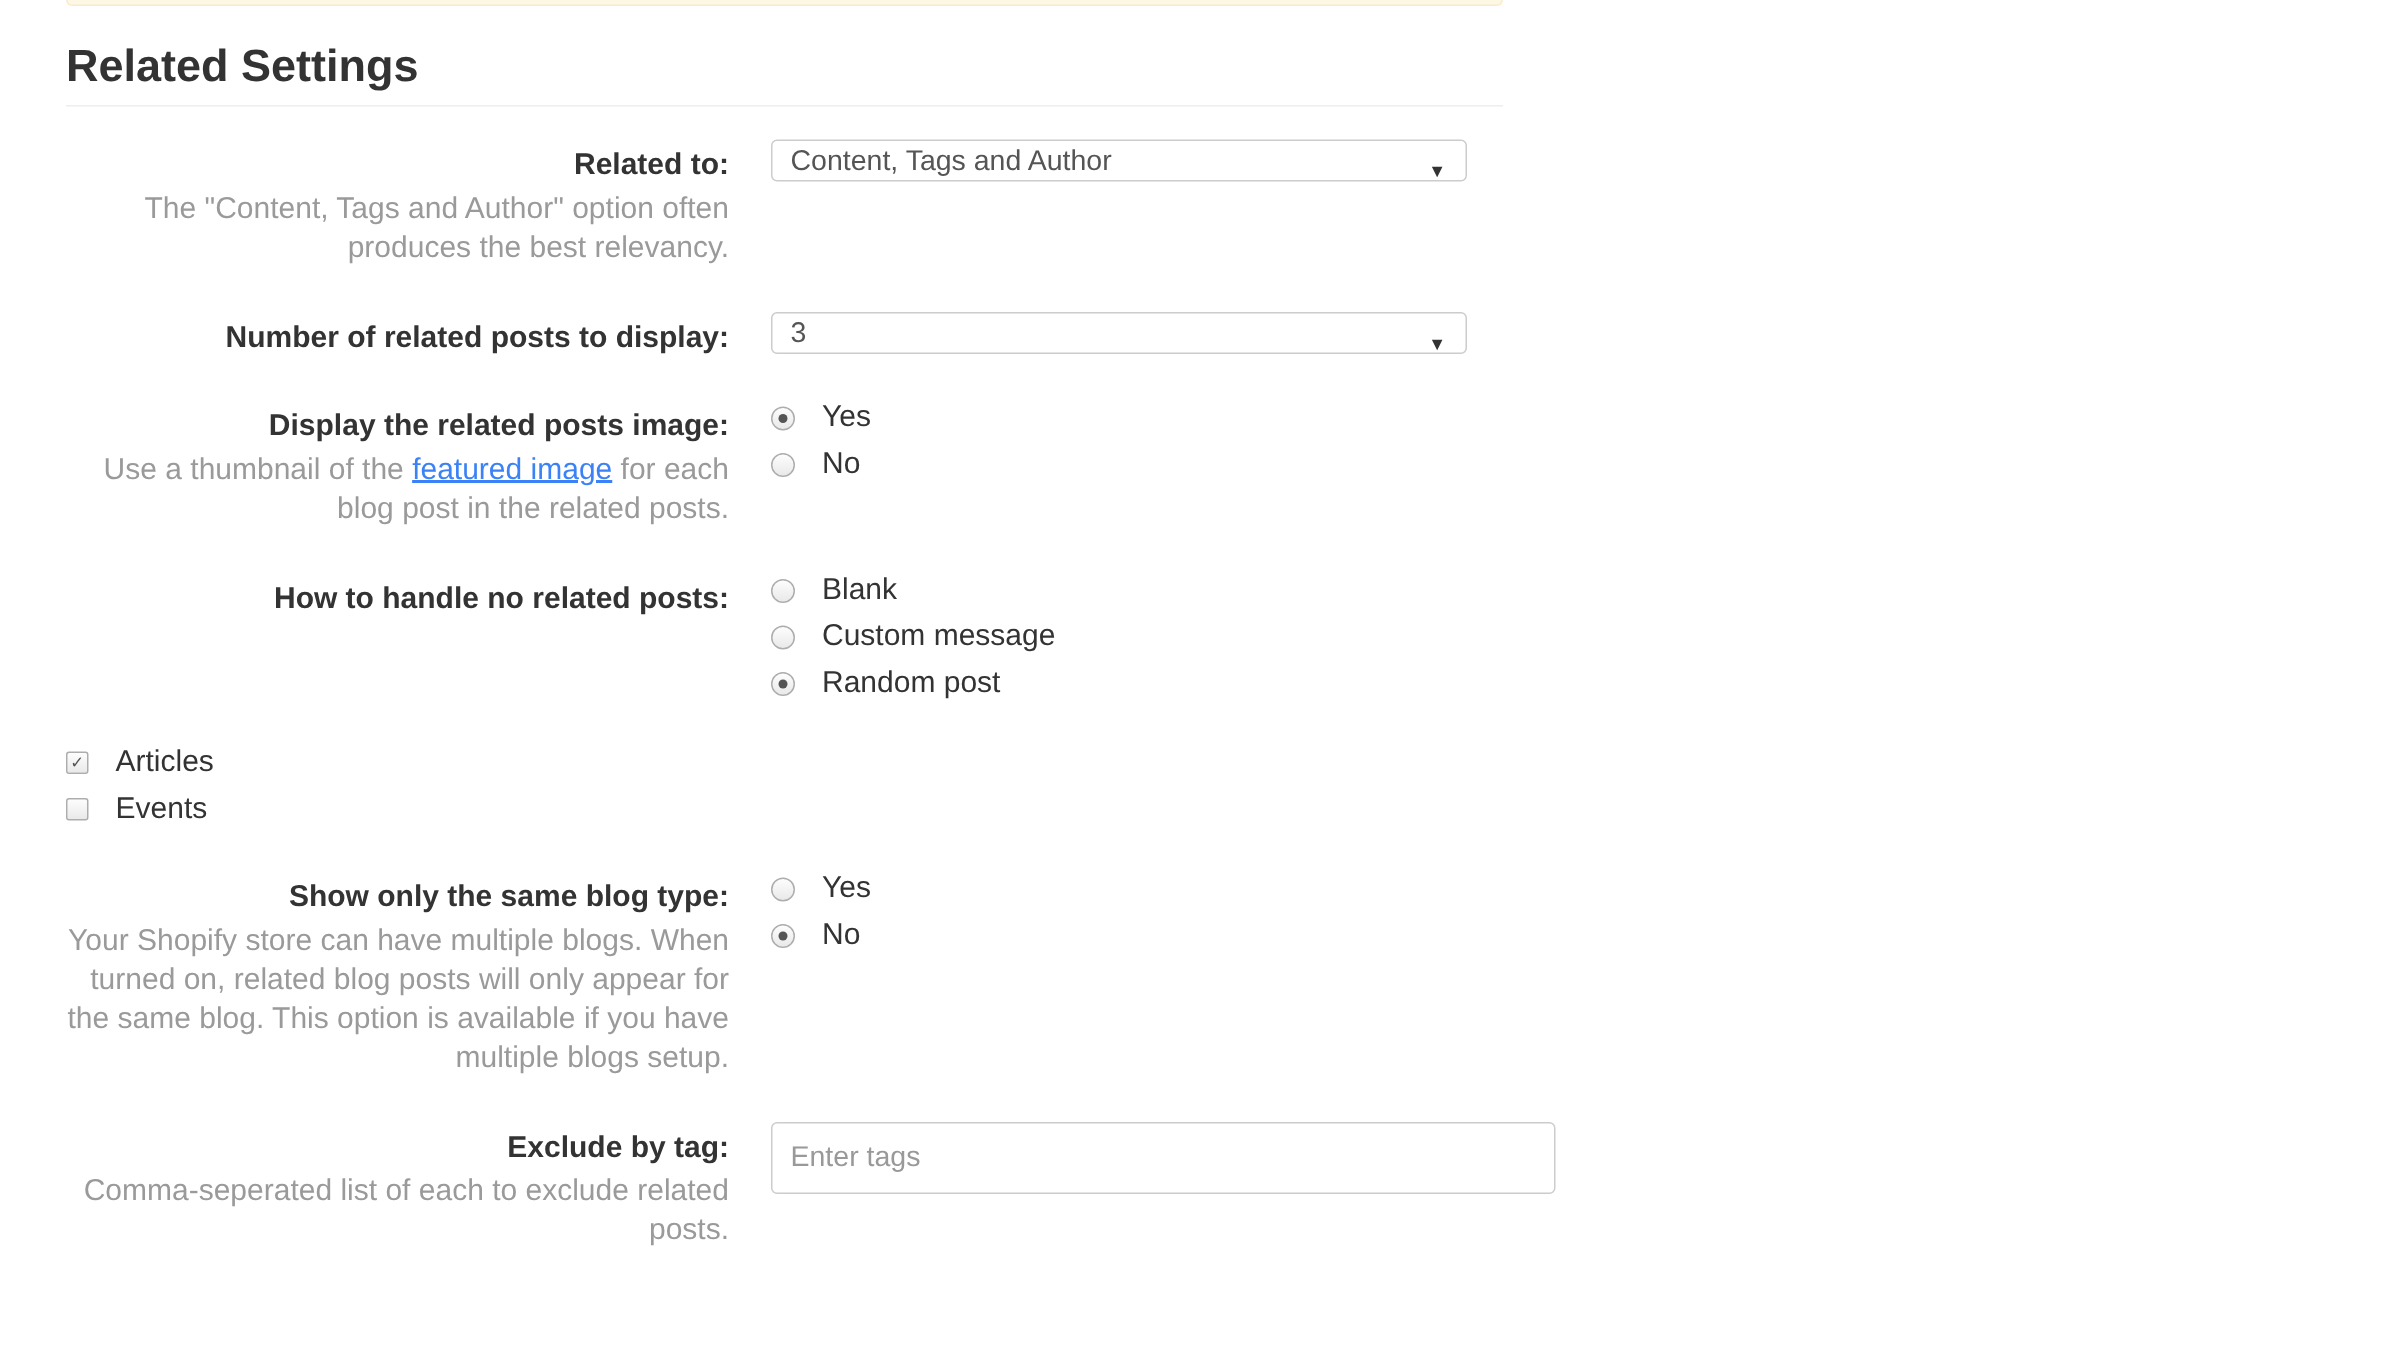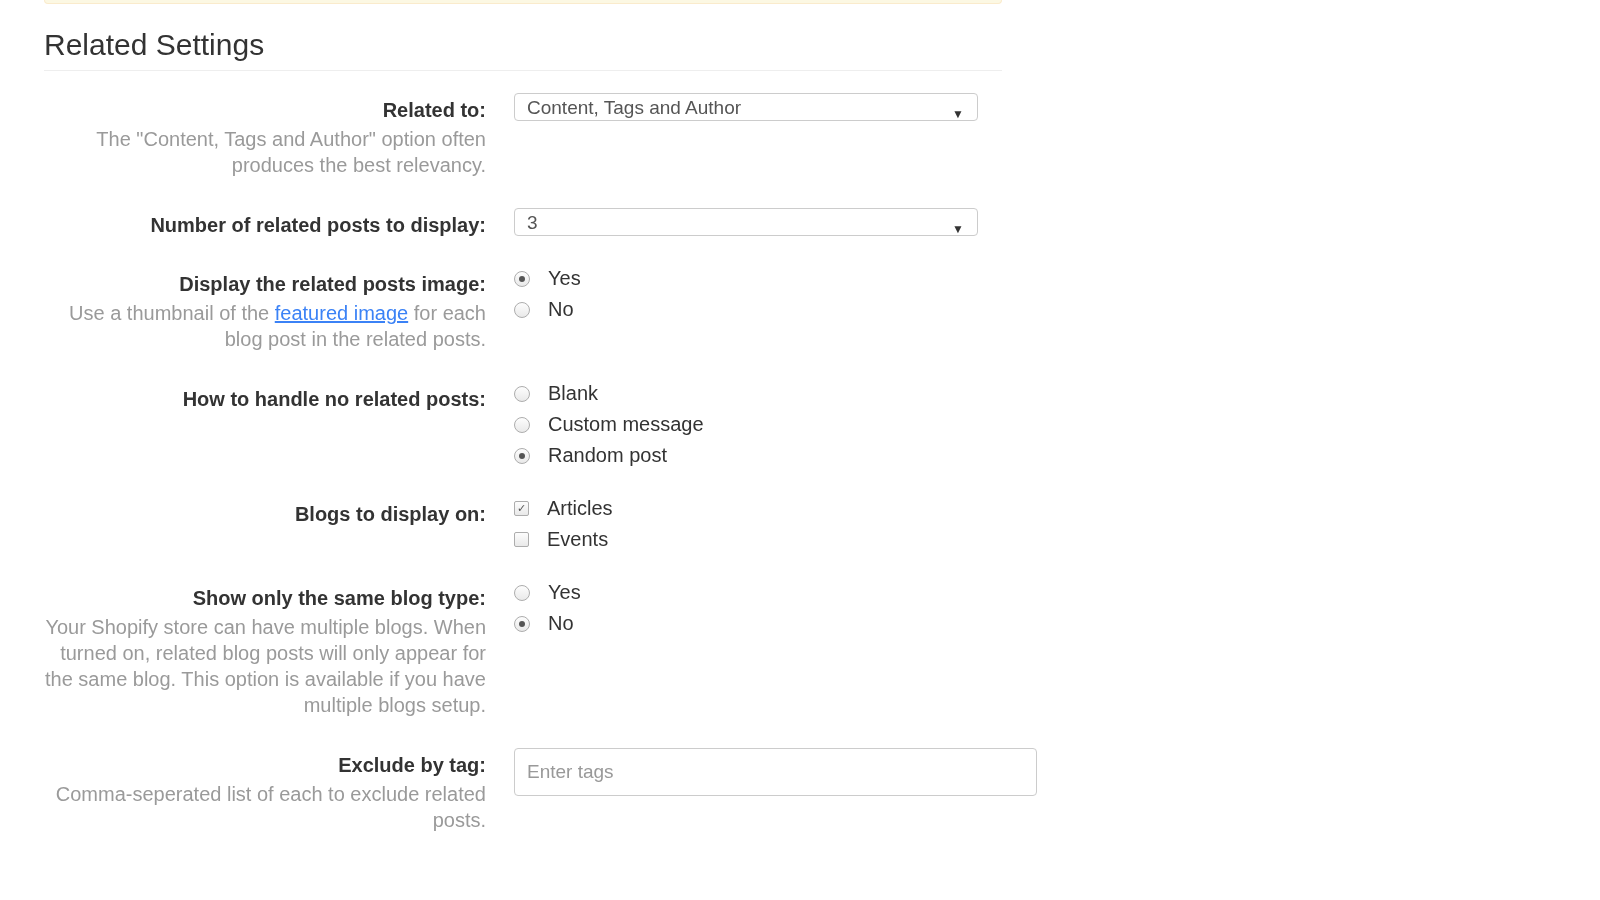--- a/index.html
+++ b/index.html
@@ -14,21 +14,21 @@
     height: 4px;
     background: #fcf8e3;
     border: 1px solid #faebcc;
     border-top: none;
     border-radius: 0 0 4px 4px;
     margin-bottom: 24px;
     max-width: 958px;
   }
   h2.section-title {
     font-size: 30px;
-    font-weight: 400;
+    font-weight: 700;
     color: #333;
     padding-bottom: 8px;
     border-bottom: 1px solid #eee;
     margin-bottom: 22px;
     max-width: 958px;
   }
   .form-row {
     display: flex;
     align-items: flex-start;
     margin-bottom: 30px;
@@ -217,23 +217,20 @@
       </label>
       <label class="opt">
         <span class="radio checked"></span>
         <span>Random post</span>
       </label>
     </div>
   </div>
 </div>
 
 <div class="form-row">
-  <div class="label-col">
-    <span class="main-label">Blogs to display on:</span>
-  </div>
   <div class="control-col">
     <div class="check-list">
       <label class="opt">
         <span class="checkbox checked"></span>
         <span>Articles</span>
       </label>
       <label class="opt">
         <span class="checkbox"></span>
         <span>Events</span>
       </label>

